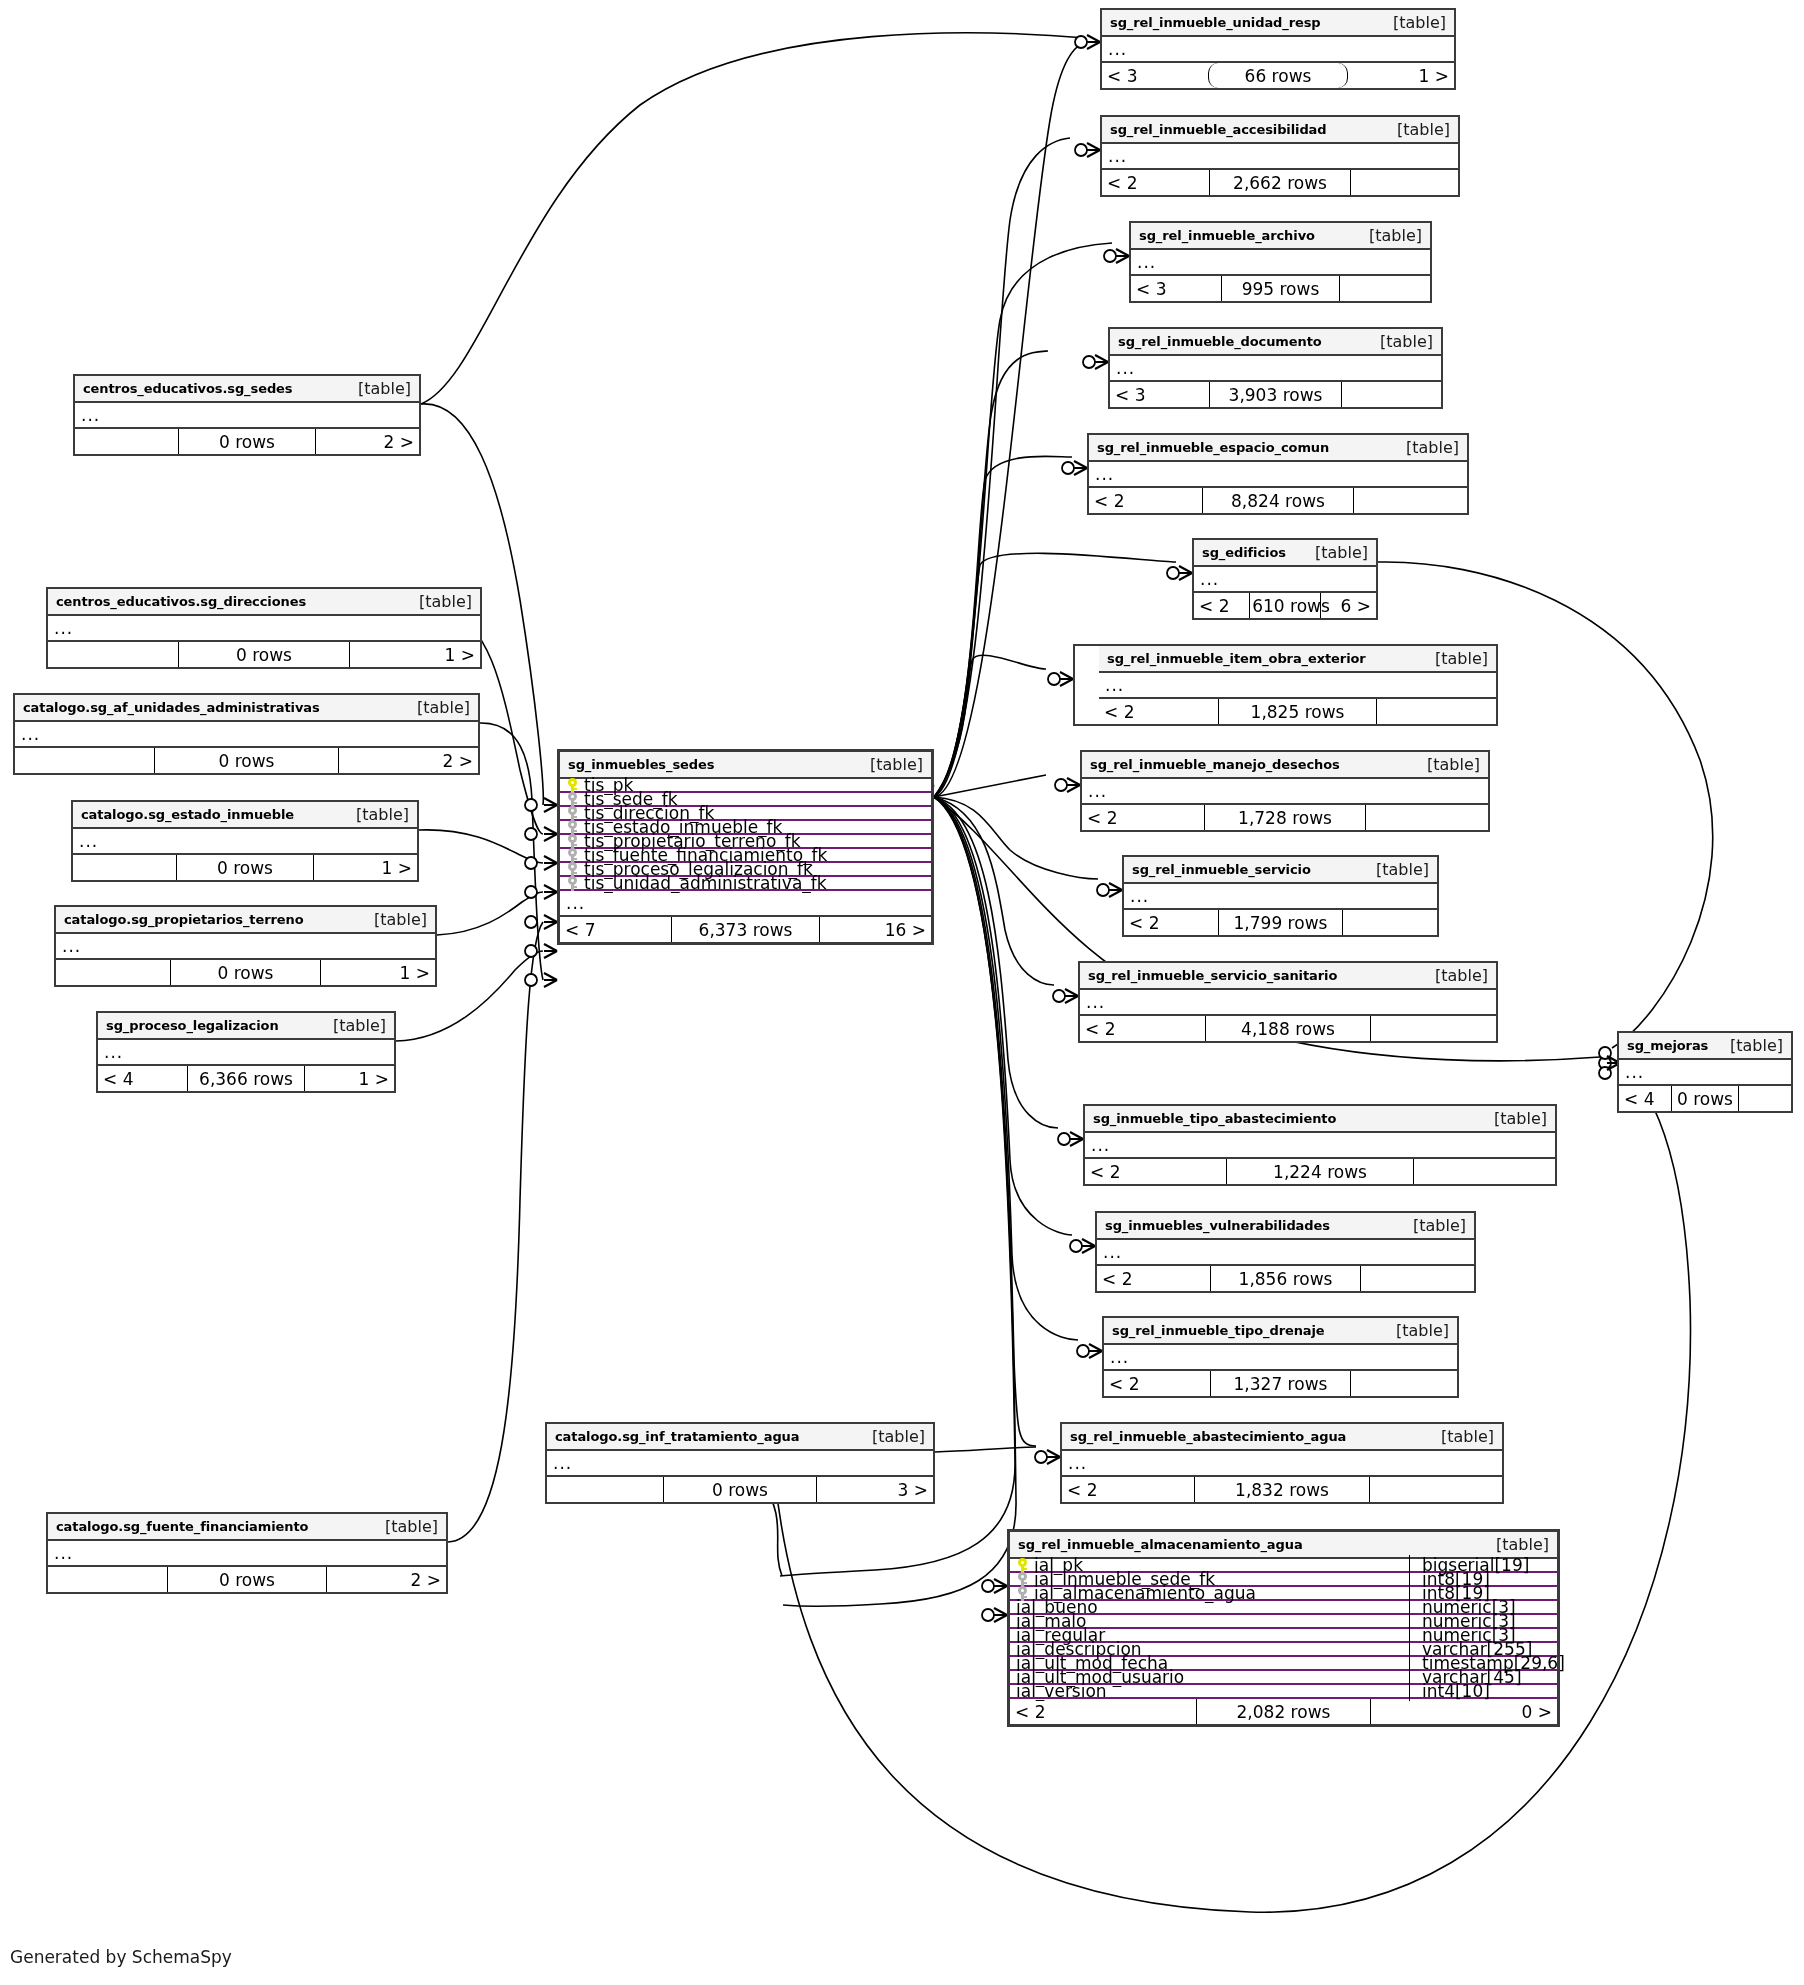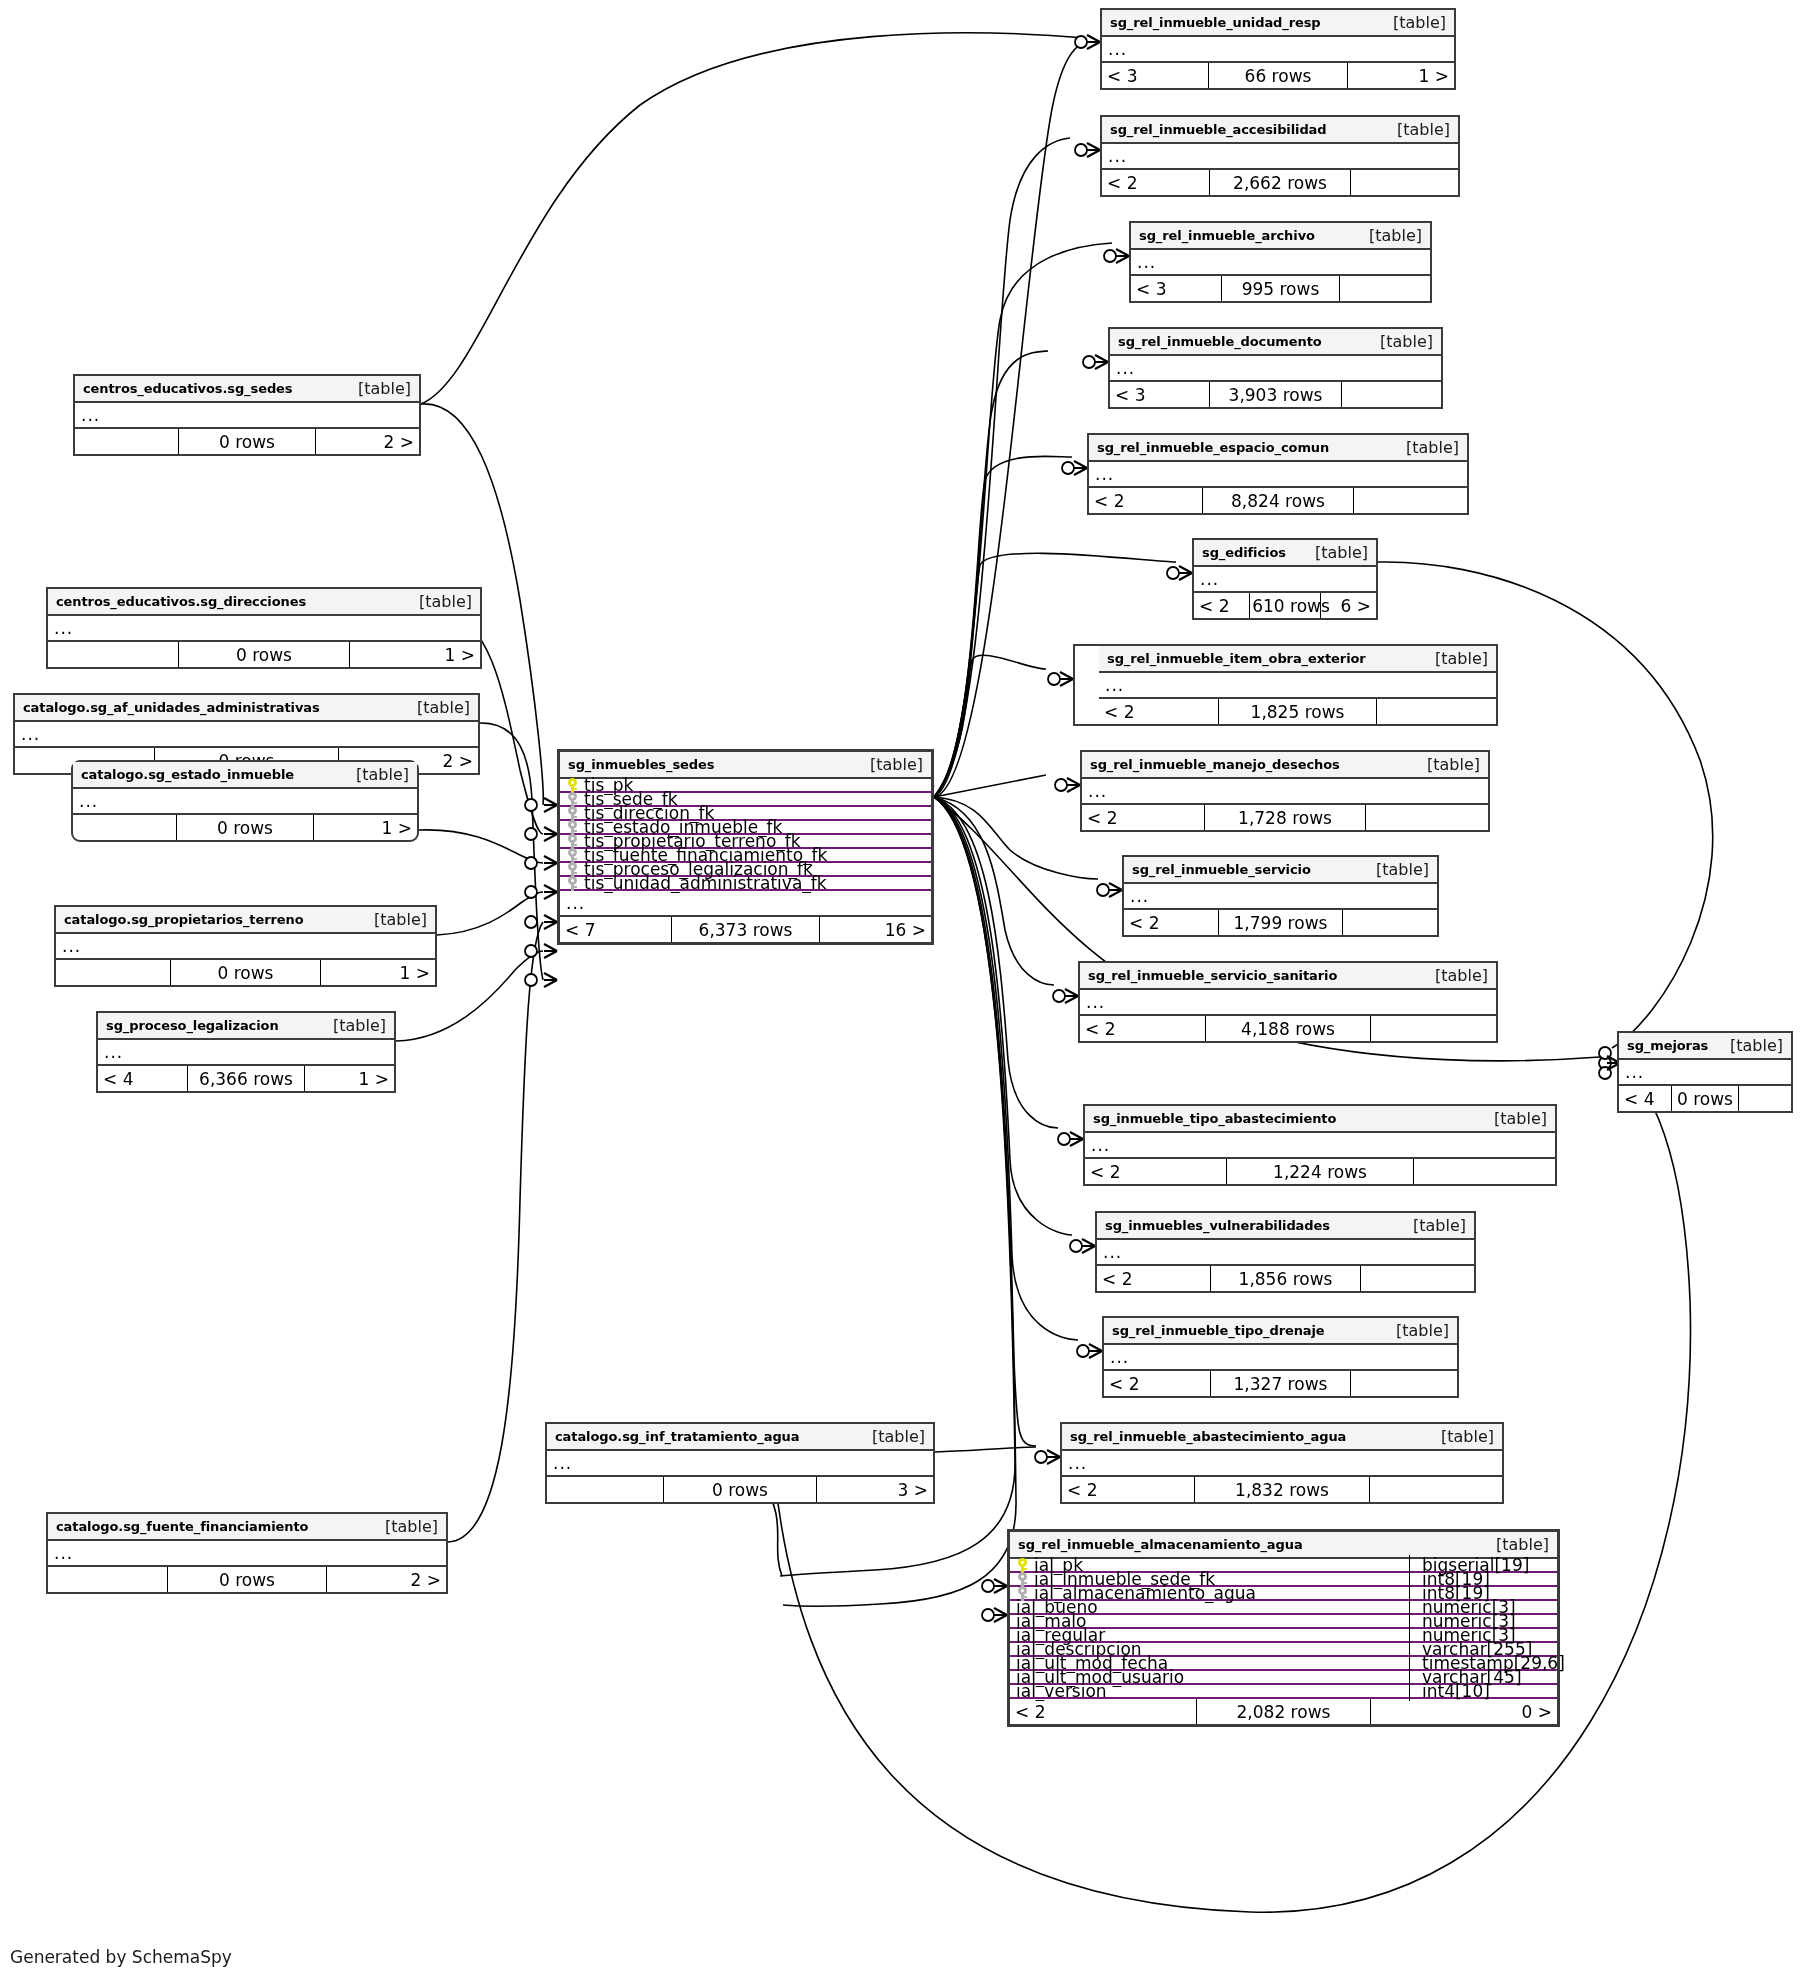--- a/index.html
+++ b/index.html
@@ -271,21 +271,21 @@
 
   <div id="tables-layer">
       <div class="tbl" style="left: 1100px; top: 8px; width: 356px;">
         <div class="tbl-head">
           <span class="tbl-name">sg_rel_inmueble_unidad_resp</span>
           <span class="tbl-tag">[table]</span>
         </div>
         <div class="ellipsis-row">...</div>
         <div class="foot-row">
           <div class="foot-cell foot-left" style="width: 30%;">&lt; 3</div>
-          <div class="foot-cell foot-mid" style="width: 40%;">66 rows</div>
+          <div class="foot-cell foot-mid" style="width: 40%; border-radius: 10px;">66 rows</div>
           <div class="foot-cell foot-right" style="width: 30%;">1 &gt;</div>
         </div>
       </div>
       <div class="tbl" style="left: 1100px; top: 115px; width: 360px;">
         <div class="tbl-head">
           <span class="tbl-name">sg_rel_inmueble_accesibilidad</span>
           <span class="tbl-tag">[table]</span>
         </div>
         <div class="ellipsis-row">...</div>
         <div class="foot-row">
@@ -668,21 +668,21 @@
           <span class="tbl-name">catalogo.sg_af_unidades_administrativas</span>
           <span class="tbl-tag">[table]</span>
         </div>
         <div class="ellipsis-row">...</div>
         <div class="foot-row">
           <div class="foot-cell foot-left" style="width: 30%;"></div>
           <div class="foot-cell foot-mid" style="width: 40%;">0 rows</div>
           <div class="foot-cell foot-right" style="width: 30%;">2 &gt;</div>
         </div>
       </div>
-      <div class="tbl" style="left: 71px; top: 760px; width: 348px; border-radius: 9px;">
+      <div class="tbl" style="left: 71px; top: 800px; width: 348px;">
         <div class="tbl-head">
           <span class="tbl-name">catalogo.sg_estado_inmueble</span>
           <span class="tbl-tag">[table]</span>
         </div>
         <div class="ellipsis-row">...</div>
         <div class="foot-row">
           <div class="foot-cell foot-left" style="width: 30%;"></div>
           <div class="foot-cell foot-mid" style="width: 40%;">0 rows</div>
           <div class="foot-cell foot-right" style="width: 30%;">1 &gt;</div>
         </div>

